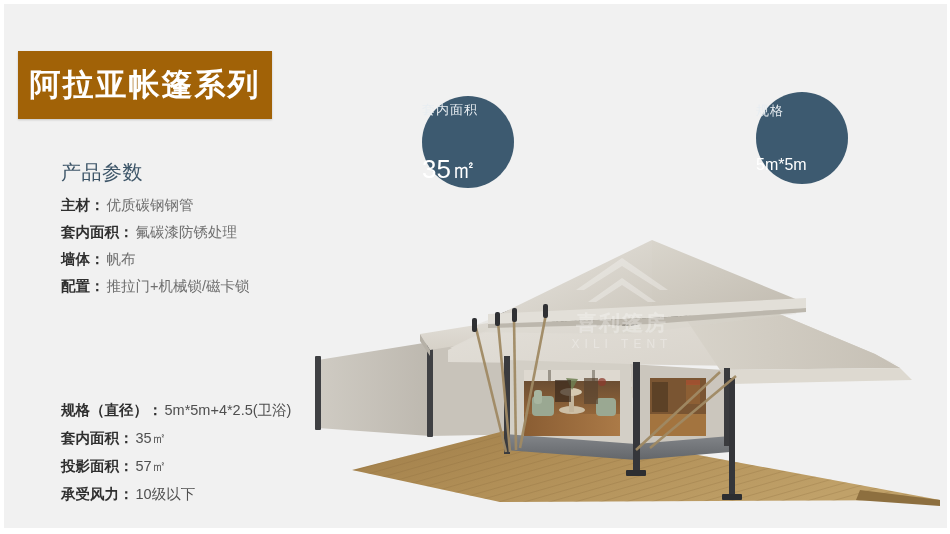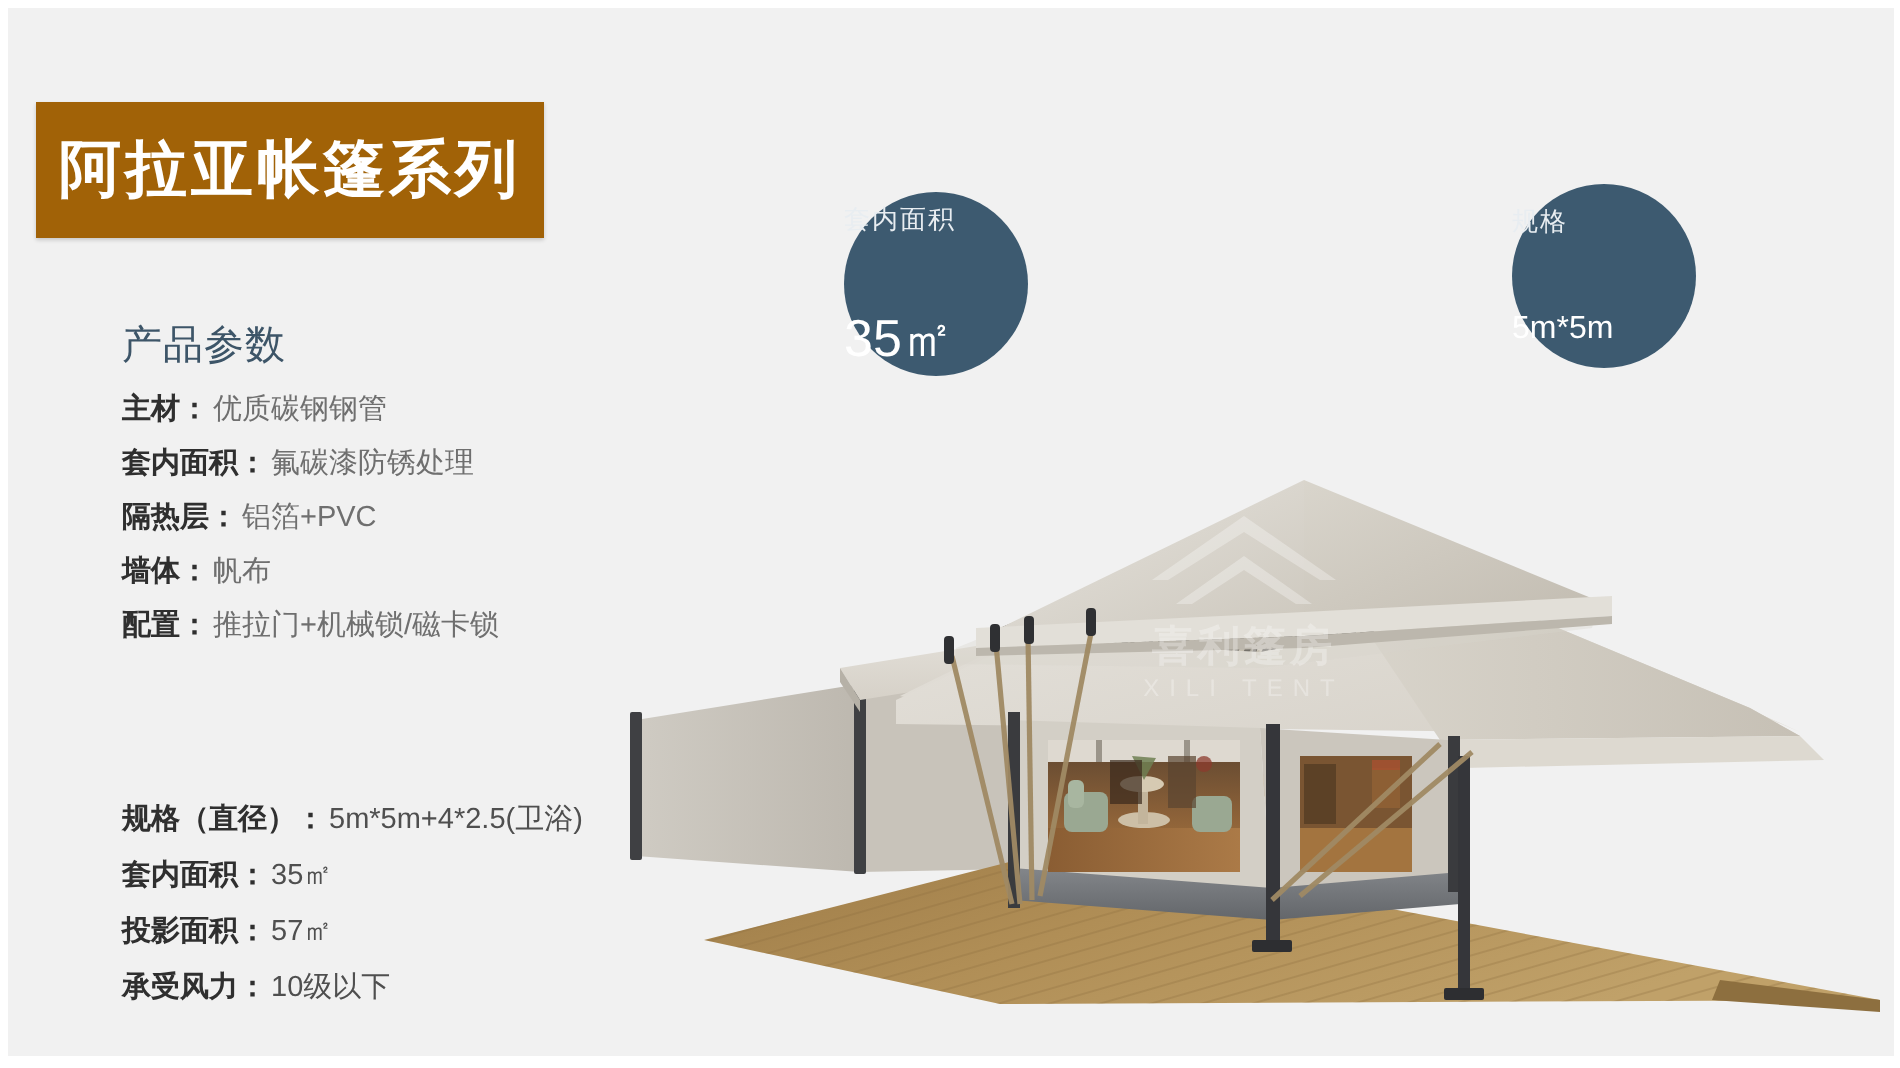--- a/index.html
+++ b/index.html
@@ -90,23 +90,20 @@
   </div>
 
   <div class="sec-head" id="head-product">产品参数</div>
 
   <div class="spec-list" id="list-product">
     <div class="spec-row">
       <span class="k">主材：</span><span class="v">优质碳钢钢管</span>
     </div>
     <div class="spec-row">
       <span class="k">套内面积：</span><span class="v">氟碳漆防锈处理</span>
-    </div>
-    <div class="spec-row">
-      <span class="k">隔热层：</span><span class="v">铝箔+PVC</span>
     </div>
     <div class="spec-row">
       <span class="k">墙体：</span><span class="v">帆布</span>
     </div>
     <div class="spec-row">
       <span class="k">配置：</span><span class="v">推拉门+机械锁/磁卡锁</span>
     </div>
   </div>
 
 

